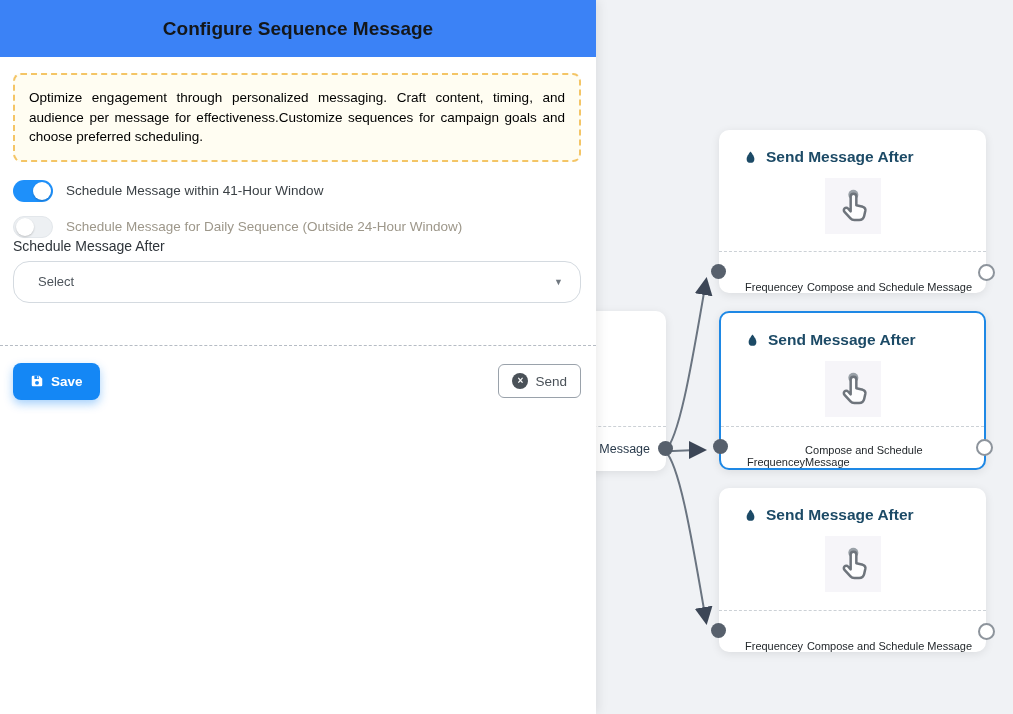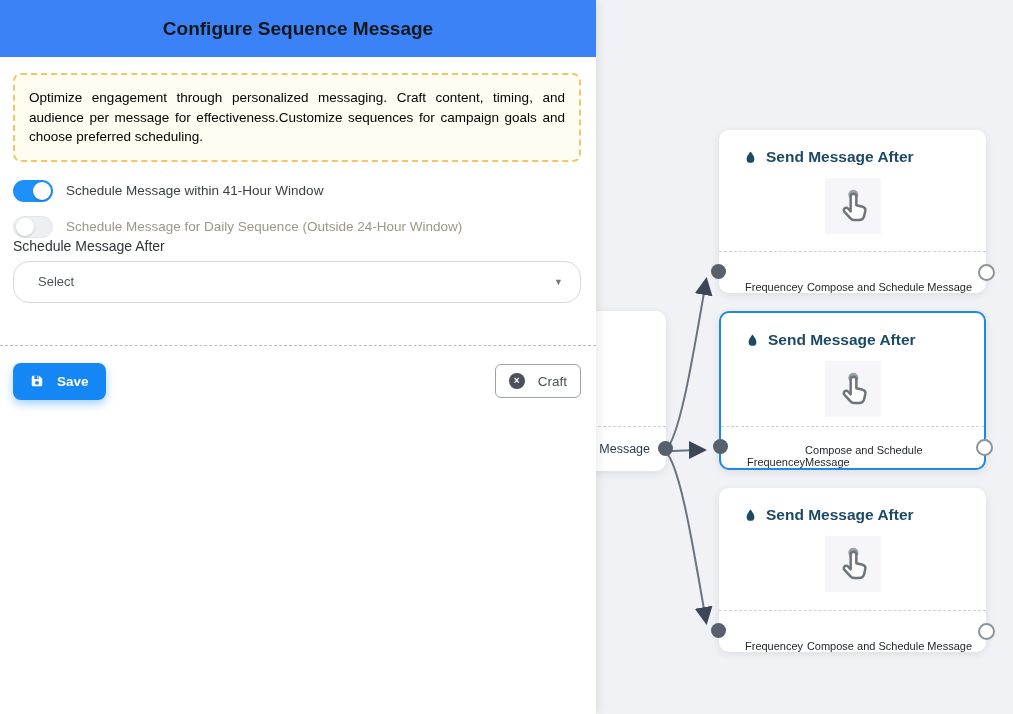--- a/index.html
+++ b/index.html
@@ -48,21 +48,21 @@
   .select-box {
     margin-top:7px; height:42px; border:1px solid #d4dae0; border-radius:16px;
     display:flex; align-items:center; justify-content:space-between;
     padding:0 17px 0 24px; font-size:13px; color:#4d545b; cursor:pointer; background:#fff;
   }
   .caret { font-size:9px; color:#707880; }
 
   .hr-dashed { border:0; border-top:1px dashed #b6bcc4; margin:42px -15px 0 -13px; }
 
   .actions { display:flex; justify-content:space-between; align-items:center; margin-top:17px; }
-  .btn { display:inline-flex; align-items:center; gap:13px; cursor:pointer; }
+  .btn { display:inline-flex; align-items:center; gap:7px; cursor:pointer; }
   .btn-save {
     background:#1487f5; color:#fff; border:none; border-radius:8px;
     padding:11px 17px; font-size:13.5px; font-weight:700;
     box-shadow:0 4px 10px rgba(20,135,245,.38);
   }
   .btn-close {
     background:#fff; border:1px solid #9aa2ab; border-radius:6px;
     padding:8px 13px; font-size:13.5px; color:#4a5158;
   }
   .x-circle {
@@ -166,21 +166,21 @@
         <svg width="14" height="14" viewBox="0 0 24 24">
           <path fill="#fff" d="M3 5a2 2 0 0 1 2-2h11l5 5v11a2 2 0 0 1-2 2H5a2 2 0 0 1-2-2V5z"></path>
           <rect x="7.5" y="3" width="8" height="5.6" fill="#1487f5"></rect>
           <rect x="12.2" y="4" width="2.2" height="3.4" fill="#fff"></rect>
           <circle cx="12" cy="15.2" r="3.4" fill="#1487f5"></circle>
         </svg>
         <span>Save</span>
       </button>
       <button class="btn btn-close">
         <span class="x-circle">×</span>
-        <span>Craft</span>
+        <span>Send</span>
       </button>
     </div>
   </div>
 </div>
 
 <div class="canvas">
 
   <svg class="edges" width="417" height="714">
     <defs>
       <marker id="arrow" markerWidth="9" markerHeight="9" refX="7" refY="4.5" orient="auto">

